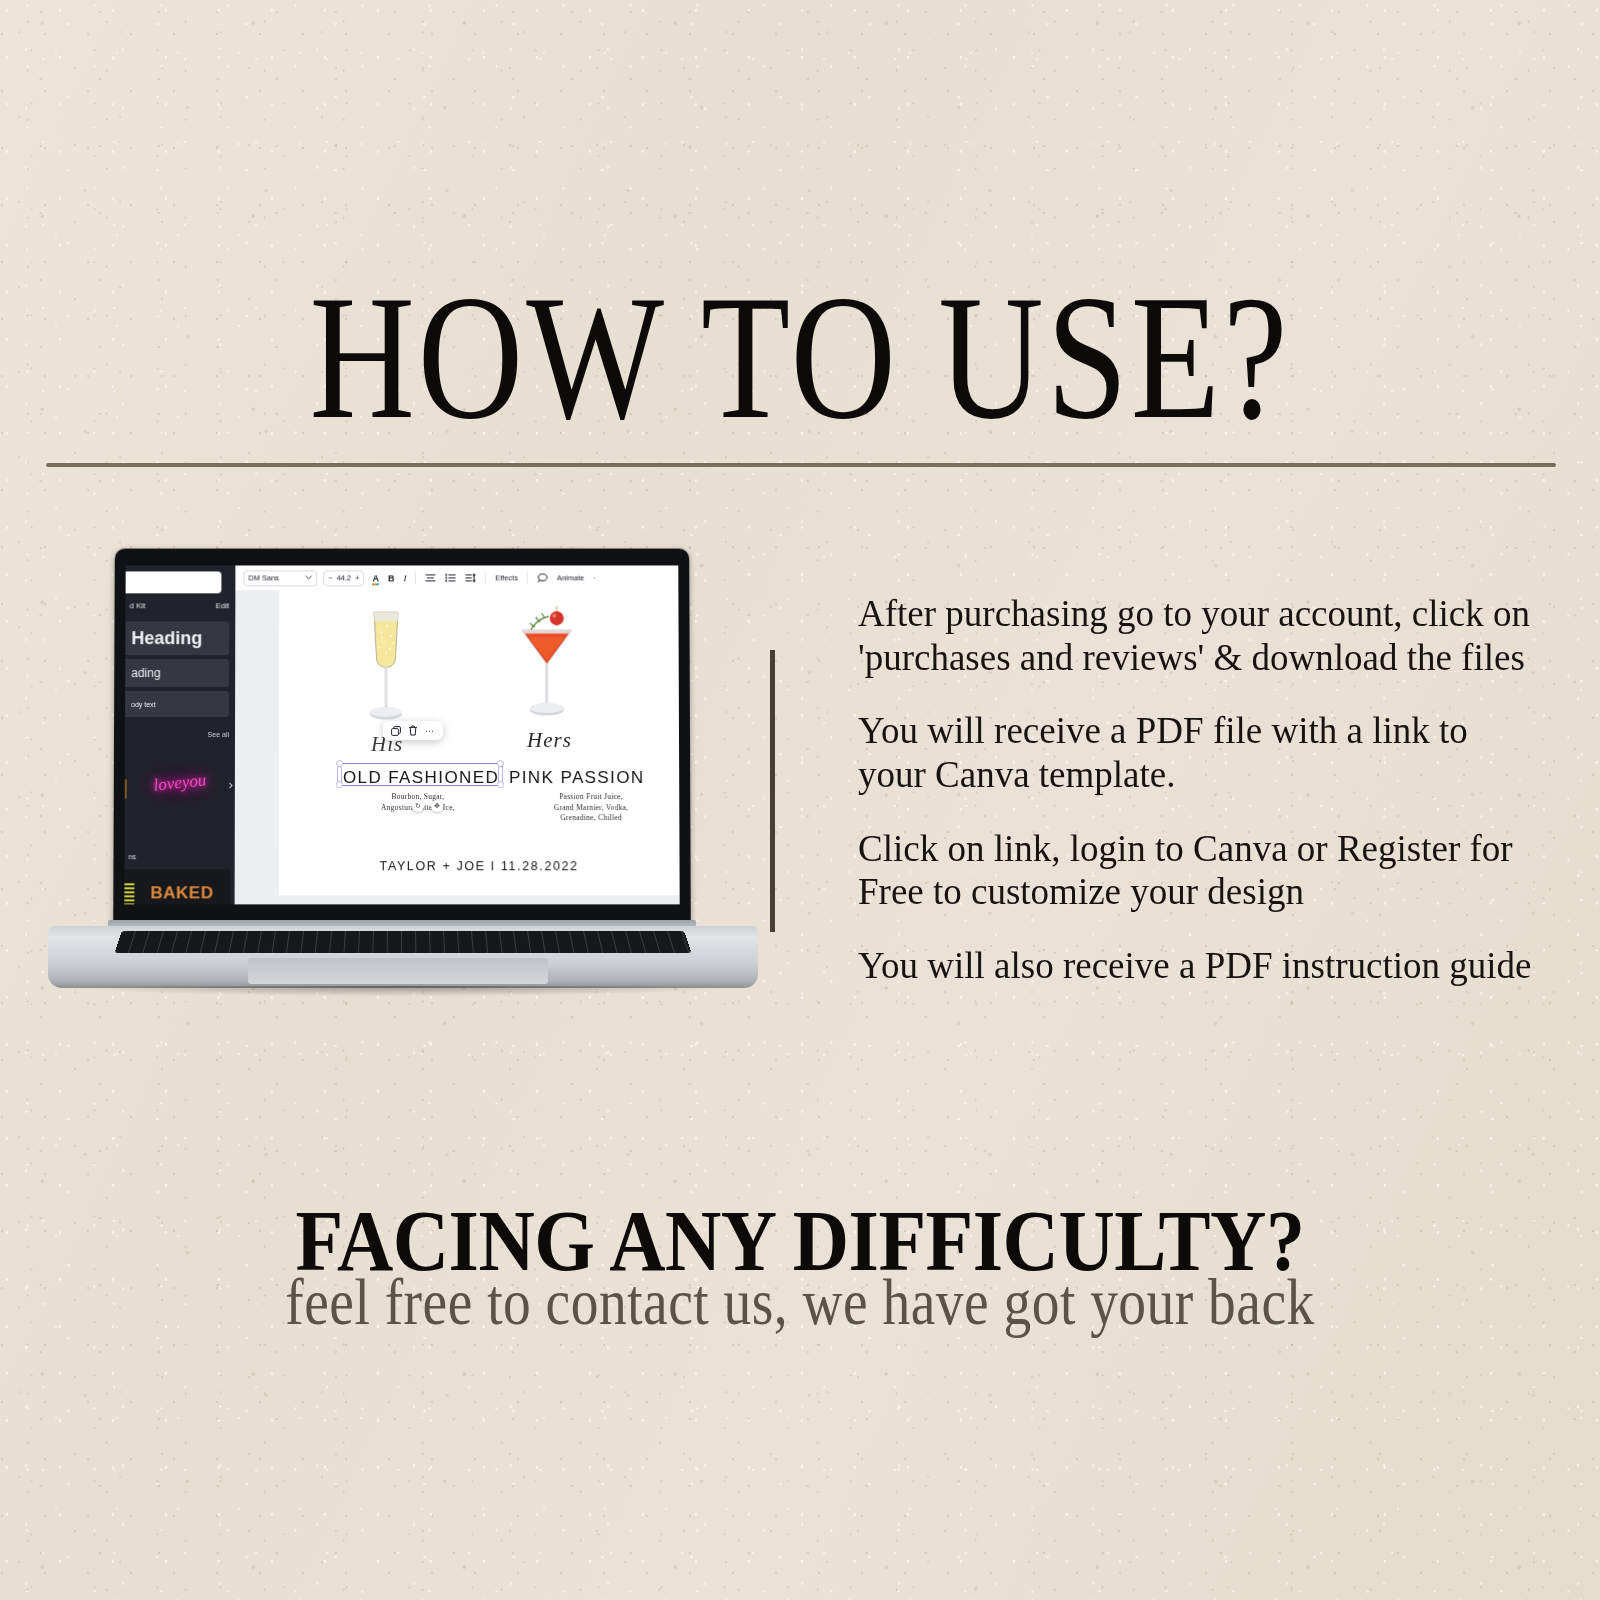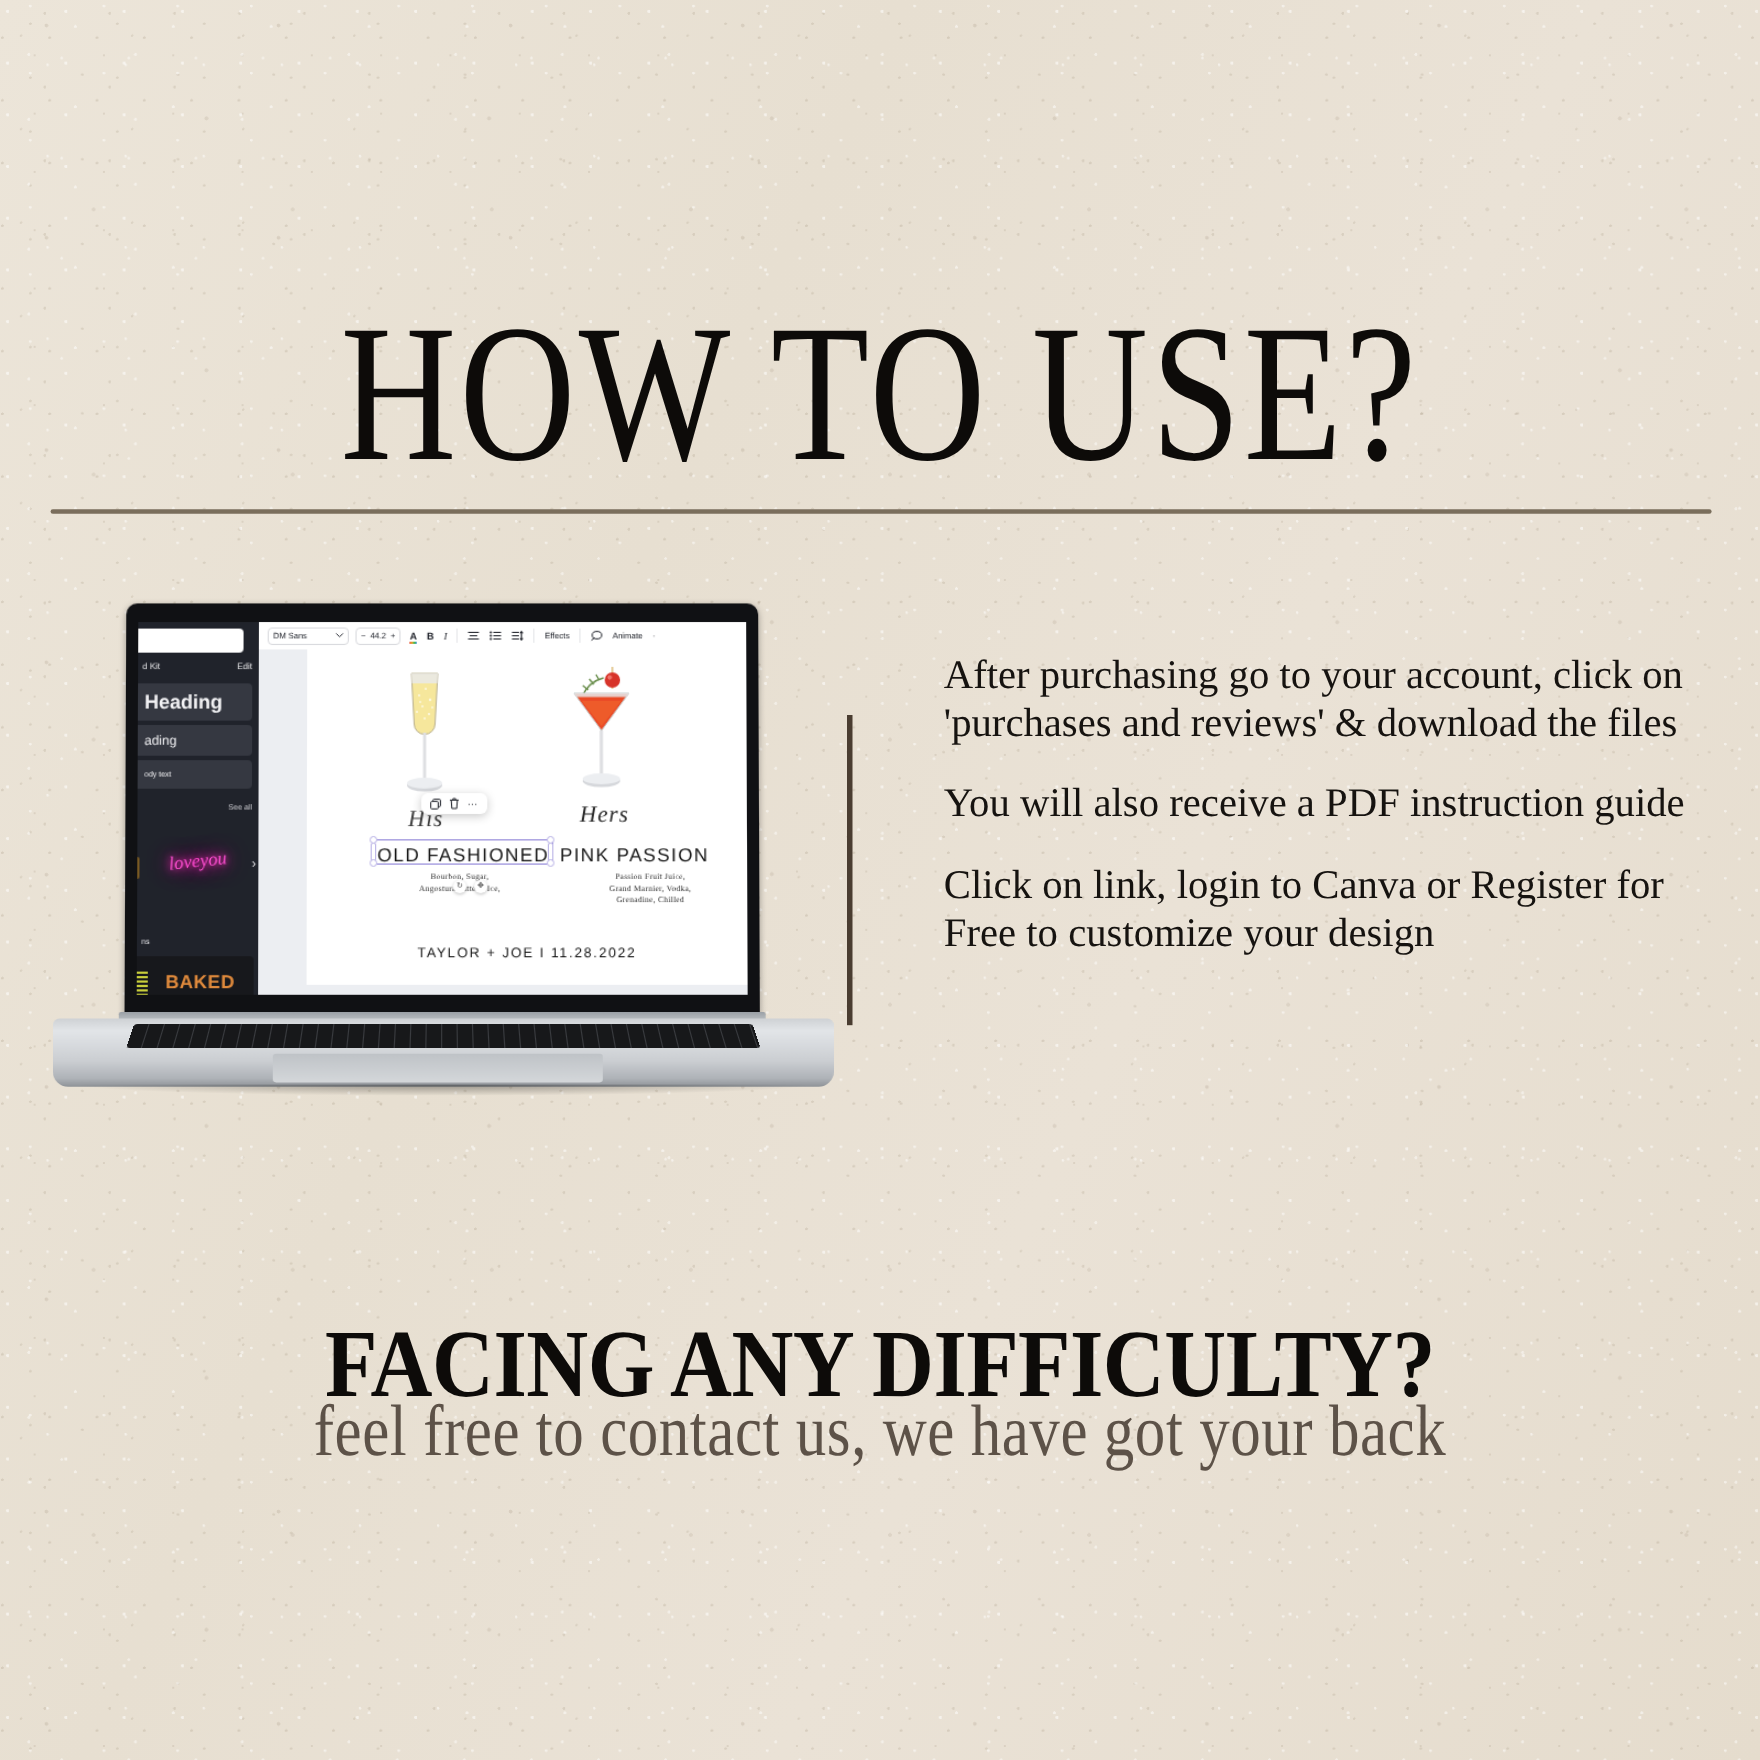--- a/index.html
+++ b/index.html
@@ -434,18 +434,19 @@
   <div class="hinge"></div>
   <div class="base">
     <div class="keyboard"></div>
     <div class="trackpad"></div>
   </div>
 </div>
 
 <div class="vrule"></div>
 <div class="steps">
   <div class="step">After purchasing go to your account, click on 'purchases and reviews' &amp; download the files</div>
+  <div class="step">You will receive a PDF file with a link to your Canva template.</div>
+  <div class="step">Click on link, login to Canva or Register for Free to customize your design</div>
   <div class="step">You will also receive a PDF instruction guide</div>
-  <div class="step">Click on link, login to Canva or Register for Free to customize your design</div>
 </div>
 
 <div class="bottom-head">FACING ANY DIFFICULTY?</div>
 <div class="bottom-sub">feel free to contact us, we have got your back</div>
 
 </body></html>

